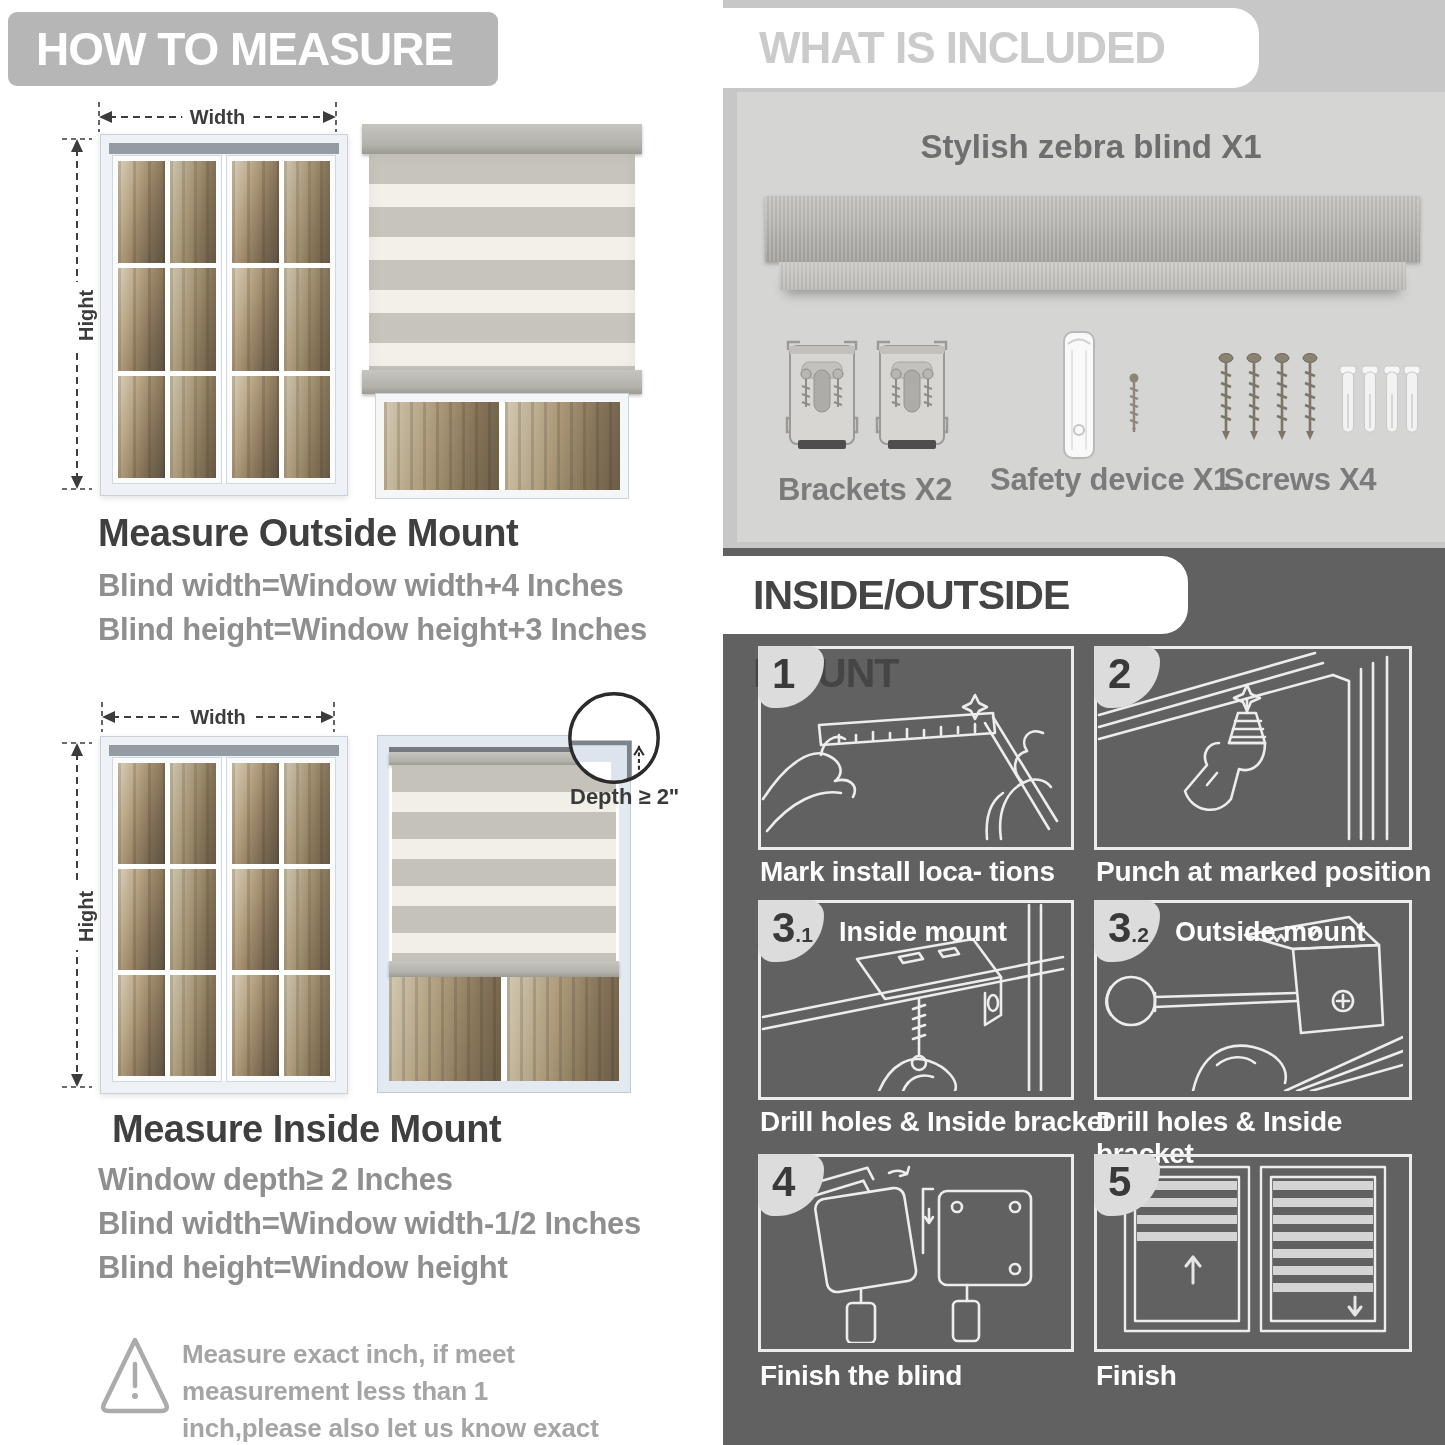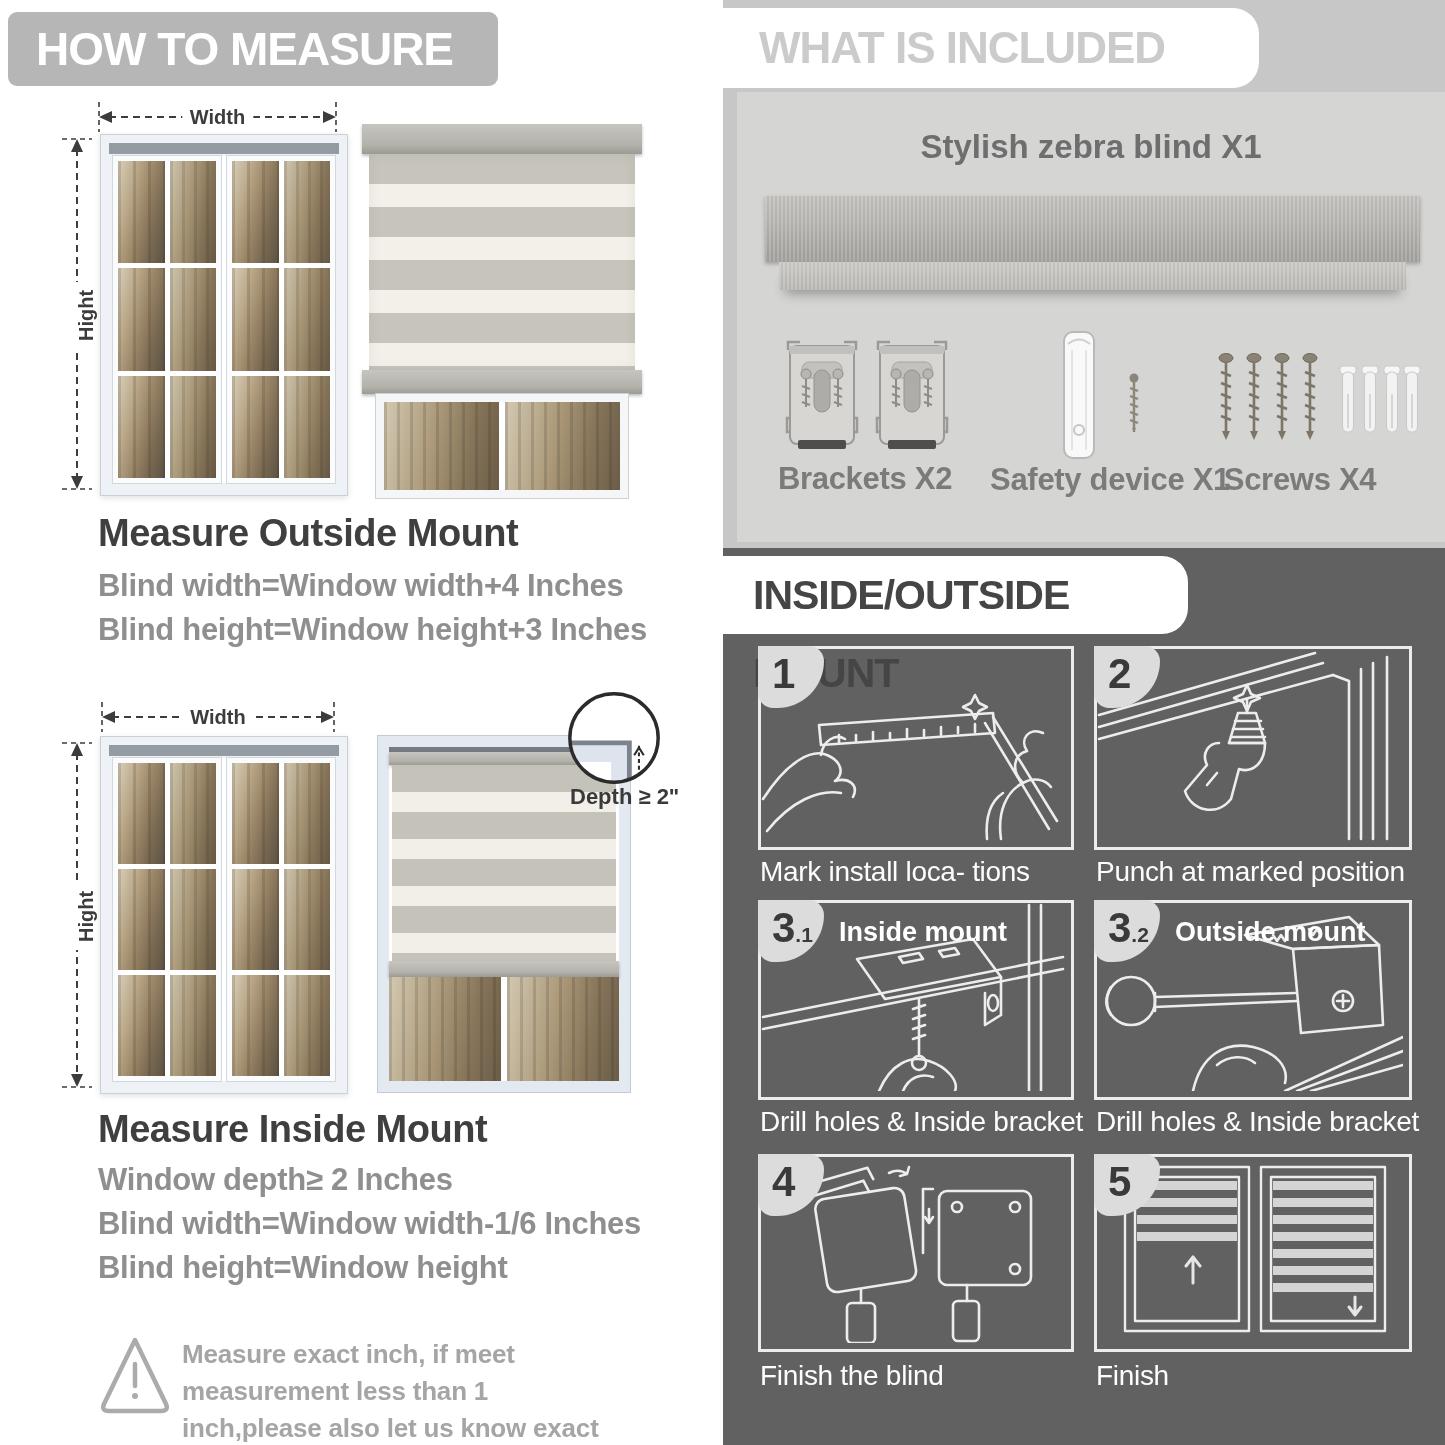--- a/index.html
+++ b/index.html
@@ -62,21 +62,21 @@
   .dark-sec{left:723px;top:548px;width:722px;height:897px;background:#616161;}
   .mount-header{left:723px;top:556px;width:435px;height:78px;background:#fff;border-radius:0 26px 26px 0;
     color:#454545;font-size:41px;font-weight:bold;line-height:78px;padding-left:30px;letter-spacing:-1px;}
 
   .step-panel{border:3px solid #ececec;}
   .badge{position:absolute;top:-3px;left:-3px;width:66px;height:62px;background:#dcdcdc;
          border-radius:0 18px 56px 18px;color:#3a3a3a;font-weight:bold;padding-left:14px;box-sizing:border-box;}
   .badge .n{font-size:42px;line-height:56px;}
   .badge .s{font-size:21px;}
   .step-title{position:absolute;left:78px;top:14px;color:#fff;font-size:27px;font-weight:bold;}
-  .step-caption{color:#fdfdfd;font-size:28px;font-weight:normal;letter-spacing:-0.3px;}
+  .step-caption{color:#fdfdfd;font-size:28px;font-weight:bold;letter-spacing:-0.3px;}
   svg{display:block;}
 </style>
 </head>
 <body>
 
 <div class="abs howto-header">HOW TO MEASURE</div>
 
 <div class="abs" style="left:95px;top:102px;width:245px;height:30px;">
   <svg width="245" height="30">
     <line x1="4" y1="0" x2="4" y2="30" stroke="#3c3c3c" stroke-width="1.6" stroke-dasharray="5 4"></line>
@@ -200,23 +200,23 @@
       <path d="M2,66 H56 V100" stroke="#dde4ee" stroke-width="18" fill="none"></path>
       <path d="M2,55 H66 V100" stroke="#7d838c" stroke-width="5" fill="none"></path>
       <path d="M76,58 V98" stroke="#2f2f2f" stroke-width="2.2" stroke-dasharray="4 3" fill="none"></path>
       <path d="M76,60 l-5,8 M76,60 l5,8" stroke="#2f2f2f" stroke-width="2.2" fill="none"></path>
     </g>
     <circle cx="50" cy="50" r="46" fill="none" stroke="#2b2b2b" stroke-width="3.6"></circle>
   </svg>
 </div>
 <div class="abs" style="left:570px;top:784px;color:#3a3a3a;font-size:22px;font-weight:bold;">Depth ≥ 2"</div>
 
-<div class="abs sec-title" style="left:98px;top:1108px;">Measure Inside Mount</div>
+<div class="abs sec-title" style="left:112px;top:1108px;">Measure Inside Mount</div>
 <div class="abs sec-line" style="left:98px;top:1162px;">Window depth≥ 2 Inches</div>
-<div class="abs sec-line" style="left:98px;top:1206px;">Blind width=Window width-1/6 Inches</div>
+<div class="abs sec-line" style="left:98px;top:1206px;">Blind width=Window width-1/2 Inches</div>
 <div class="abs sec-line" style="left:98px;top:1250px;">Blind height=Window height</div>
 
 <div class="abs" style="left:96px;top:1330px;width:78px;height:94px;">
   <svg width="78" height="94" viewBox="0 0 78 94">
     <path d="M39,10 L70,74 Q73,81 65,81 L13,81 Q5,81 8,74 Z" fill="none" stroke="#ababab" stroke-width="4.5" stroke-linejoin="round"></path>
     <line x1="39" y1="34" x2="39" y2="56" stroke="#ababab" stroke-width="4.5" stroke-linecap="round"></line>
     <circle cx="39" cy="66" r="3" fill="#ababab"></circle>
   </svg>
 </div>
 <div class="abs warn-text" style="left:182px;top:1336px;">Measure exact inch, if meet measurement less than 1 inch,please also let us know exact measurement, please do not leave it</div>
@@ -281,21 +281,21 @@
     <use href="#scr" x="42" y="10"></use>
     <use href="#scr" x="70" y="10"></use>
     <use href="#scr" x="98" y="10"></use>
     <use href="#anc" x="136" y="24"></use>
     <use href="#anc" x="158" y="24"></use>
     <use href="#anc" x="180" y="24"></use>
     <use href="#anc" x="200" y="24"></use>
   </svg>
 </div>
 
-<div class="abs item-caption" style="left:765px;top:461px;width:200px;">Brackets X2</div>
+<div class="abs item-caption" style="left:765px;top:472px;width:200px;">Brackets X2</div>
 <div class="abs item-caption" style="left:985px;top:462px;width:250px;">Safety device X1</div>
 <div class="abs item-caption" style="left:1205px;top:462px;width:190px;">Screws X4</div>
 
 <div class="abs dark-sec"></div>
 <div class="abs mount-header">INSIDE/OUTSIDE MOUNT</div>
 
 <div class="abs step-panel" style="left:758px;top:646px;width:310px;height:198px;">
   <svg width="304" height="192" viewBox="0 0 304 192" style="position:absolute;left:0;top:0;">
     <g stroke="#ededed" stroke-width="2.6" fill="none" stroke-linecap="round" stroke-linejoin="round">
       <path d="M58,76 L232,64 L234,84 L60,96 Z"></path>

